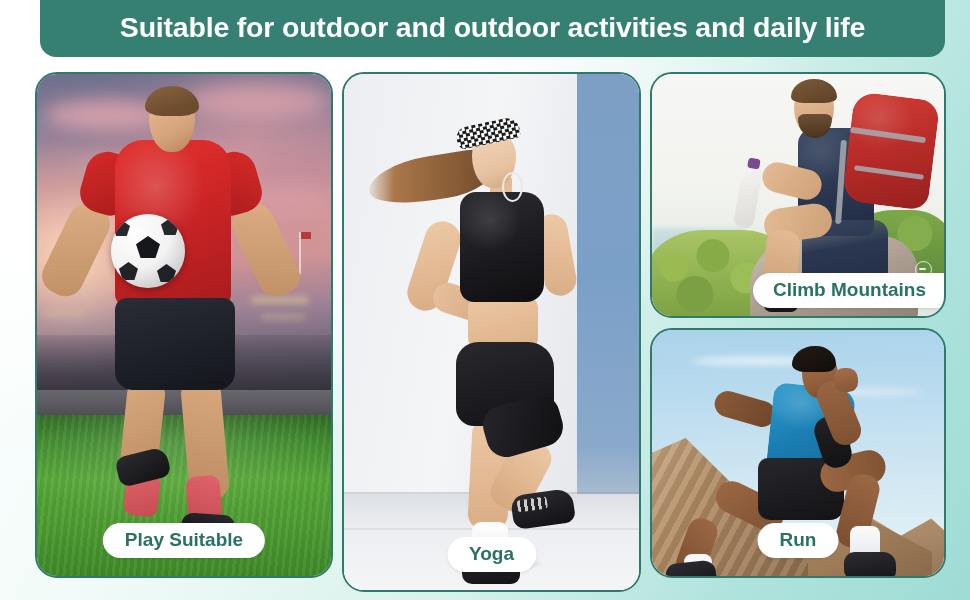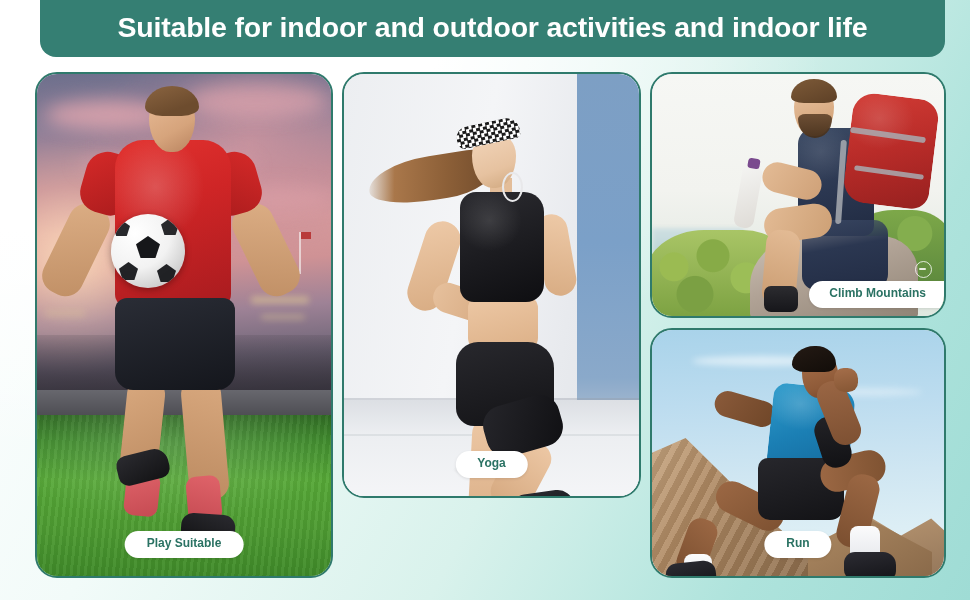--- a/index.html
+++ b/index.html
@@ -66,21 +66,21 @@
   
   .pill {
     position: absolute;
     bottom: 18px;
     left: 50%;
     transform: translateX(-50%);
     background: #ffffff;
     border-radius: 999px;
     padding: 6px 22px 7px 22px;
     color: #2a7263;
-    font-size: 12px;
+    font-size: 19px;
     font-weight: bold;
     white-space: nowrap;
     line-height: 1.15;
     box-shadow: 0 1px 3px rgba(0,0,0,0.10);
     z-index: 6;
   }
   .pill.pill-climb {
     bottom: 8px;
     left: auto;
     right: 0px;
@@ -248,21 +248,21 @@
     background: #16171a;
     display: block;
   }
   .fb-p0 { left: 25px; top: 22px; width: 24px; height: 22px; clip-path: polygon(50% 0,100% 38%,81% 100%,19% 100%,0 38%); }
   .fb-p1 { left: 2px;  top: 6px;  width: 17px; height: 16px; clip-path: polygon(50% 0,100% 38%,81% 100%,19% 100%,0 38%); opacity:.92;}
   .fb-p2 { left: 50px; top: 4px;  width: 18px; height: 17px; clip-path: polygon(50% 0,100% 38%,81% 100%,19% 100%,0 38%); opacity:.92;}
   .fb-p3 { left: 8px;  top: 48px; width: 19px; height: 18px; clip-path: polygon(50% 0,100% 38%,81% 100%,19% 100%,0 38%); opacity:.95;}
   .fb-p4 { left: 46px; top: 50px; width: 19px; height: 18px; clip-path: polygon(50% 0,100% 38%,81% 100%,19% 100%,0 38%); opacity:.95;}
 
   
-  #panel-yoga { left: 342px; top: 72px; width: 299px; height: 426px; padding-left: 12px; }
+  #panel-yoga { left: 342px; top: 72px; width: 299px; height: 520px; padding-left: 12px; }
   .yg-bg {
     position: absolute; inset: 0;
     background: linear-gradient(100deg, #eceef1 0%, #f4f5f7 42%, #e8eaee 72%, #dfe2e7 100%);
   }
   .yg-blueband {
     position: absolute; right: 0; top: 0; width: 62px; height: 100%;
     background: linear-gradient(180deg, #7d9fc4 0%, #7ba0c8 40%, #8aa9ca 72%, #c9ced6 92%, #dadde2 100%);
   }
   .yg-floor {
     position: absolute; left: 0; right: 0; bottom: 0; height: 96px;
@@ -683,21 +683,21 @@
     transform: rotate(-6deg);
     z-index: 7;
   }
 </style>
 </head>
 <body>
 
 <div class="stage">
 
   <div class="banner">
-    <div class="banner-title">Suitable for indoor and outdoor activities and indoor life</div>
+    <div class="banner-title">Suitable for outdoor and outdoor activities and daily life</div>
   </div>
 
   <div class="panel" id="panel-football">
     <div class="panel-art">
       <div class="fb-sky"></div>
       <div class="fb-cloud" style="left:8px;top:26px;width:120px;height:30px;"></div>
       <div class="fb-cloud" style="left:150px;top:10px;width:140px;height:34px;opacity:.8;"></div>
       <div class="fb-cloud" style="left:40px;top:78px;width:180px;height:26px;opacity:.55;"></div>
       <div class="fb-cloud" style="left:180px;top:112px;width:120px;height:24px;opacity:.5;"></div>
       <div class="fb-flag" style="left:262px;top:158px;height:42px;">

